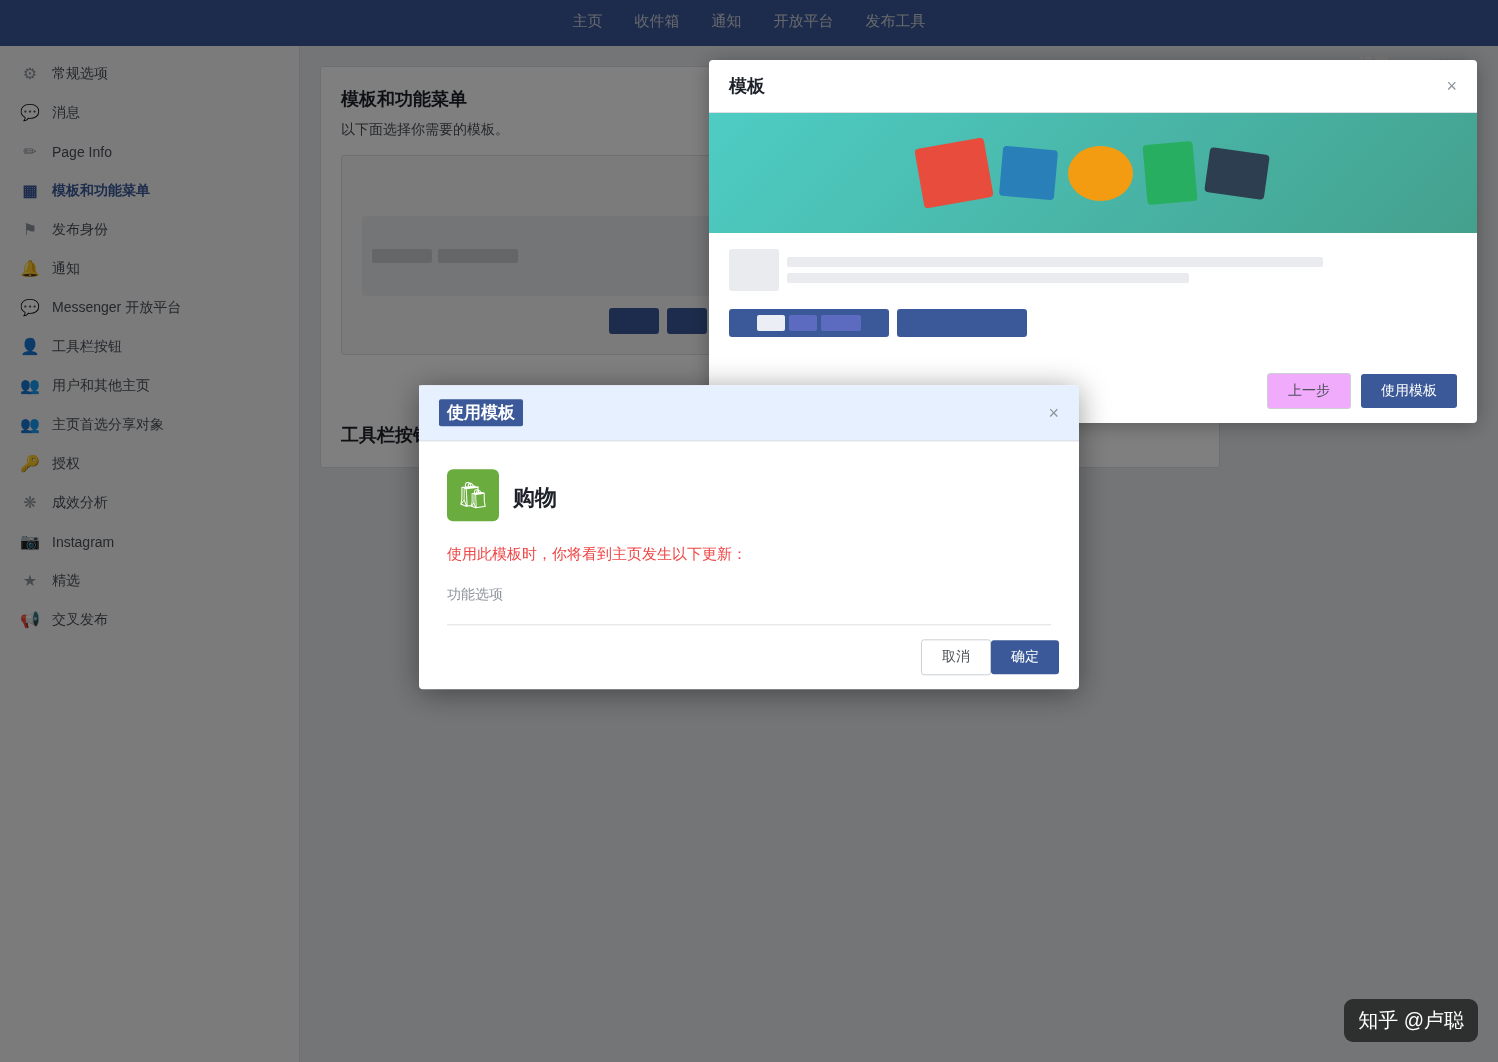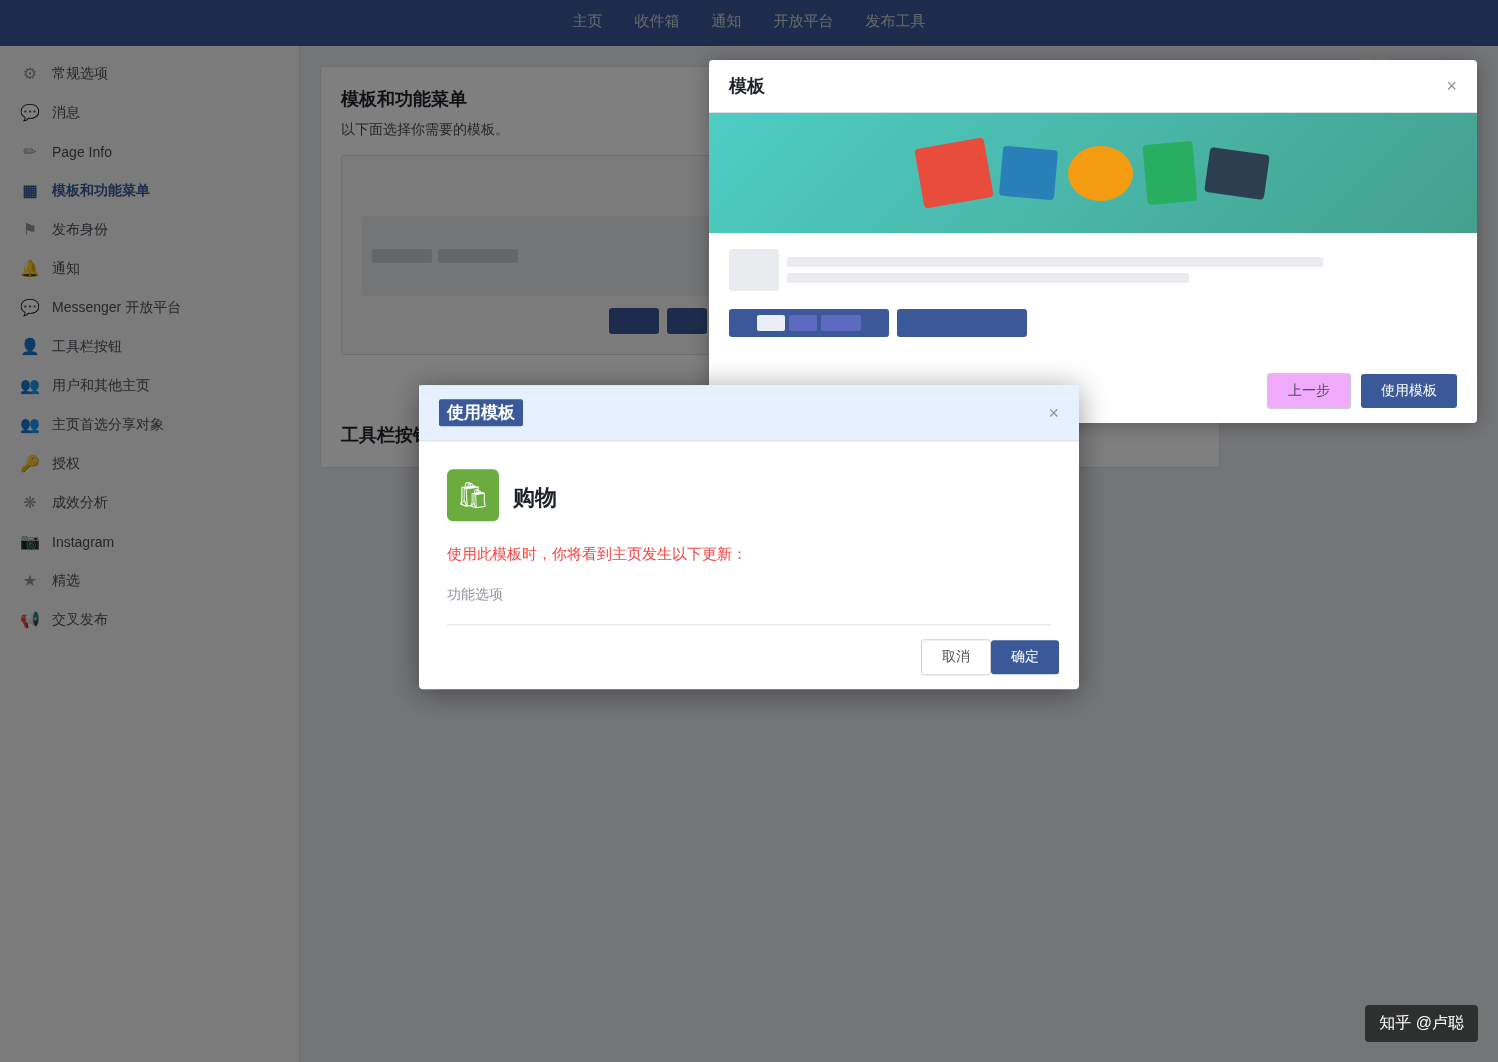--- a/index.html
+++ b/index.html
@@ -166,22 +166,22 @@
     }
 
     
     .watermark {
       position: fixed;
       bottom: 20px;
       right: 20px;
       background: rgba(0,0,0,0.6);
       color: #fff;
       padding: 8px 14px;
-      border-radius: 4px;
-      font-size: 16px;
+      border-radius: 9px;
+      font-size: 20px;
       z-index: 9999;
     }
 
     
     .overlay {
       position: fixed;
       inset: 0;
       background: rgba(0,0,0,0.5);
       z-index: 100;
       display: flex;

